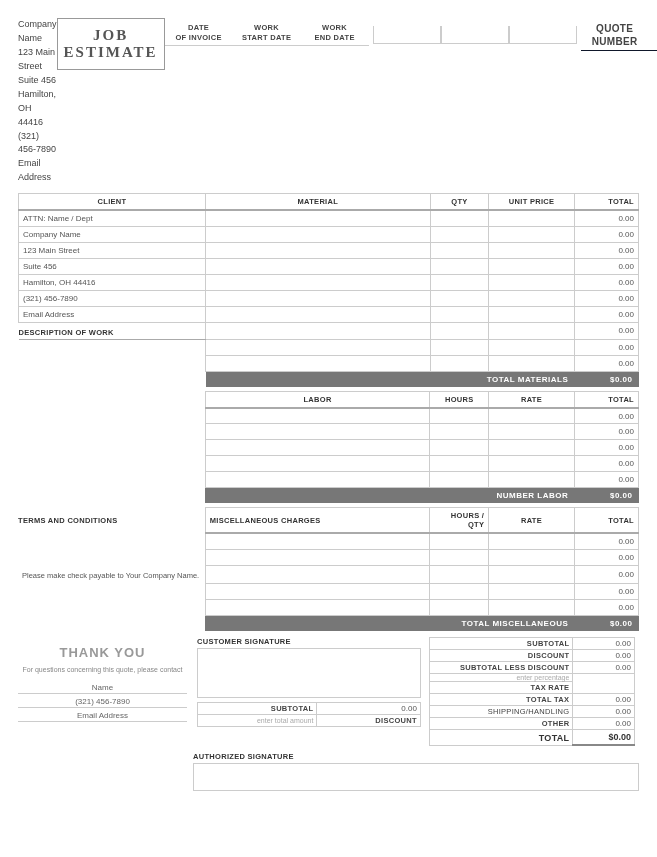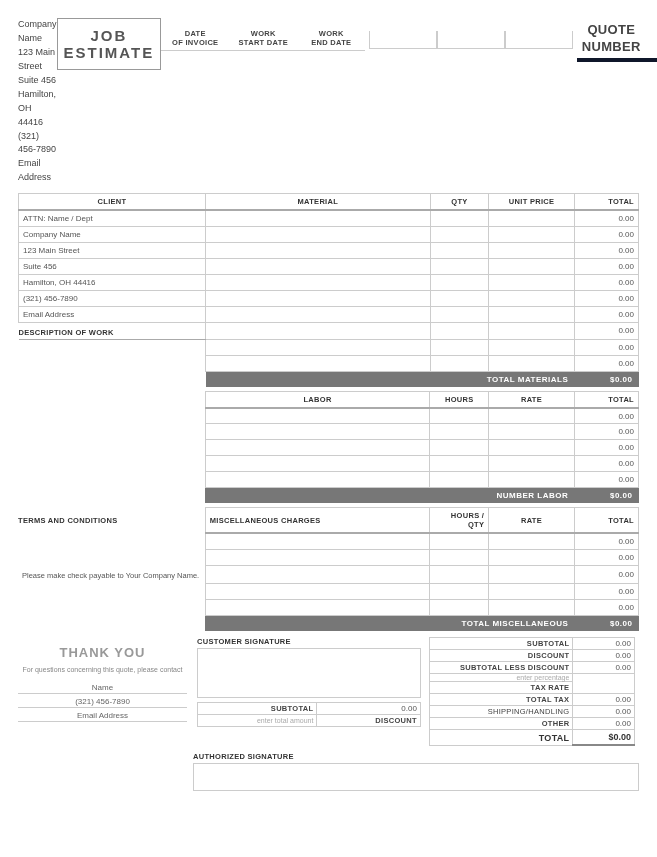--- a/index.html
+++ b/index.html
@@ -32,20 +32,21 @@
       border: 1.5px solid #999;
       padding: 8px 6px;
       font-size: 15px;
       font-weight: bold;
       letter-spacing: 2px;
       color: #555;
       text-align: center;
       margin-top: 0;
       height: fit-content;
       align-self: flex-start;
+      font-family: Liberation Serif, serif;
     }
     .date-fields {
       display: flex;
       flex-direction: row;
       gap: 4px;
       font-size: 8px;
       text-align: center;
       align-items: center;
     }
     .date-row {
@@ -75,25 +76,25 @@
     }
     .quote-row {
       display: flex;
       gap: 0;
       margin-top: 4px;
     }
     .quote-cell {
       width: 68px;
       text-align: center;
       font-weight: bold;
-      font-size: 13px;
+      font-size: 10px;
       line-height: 1.3;
       color: #444;
       letter-spacing: 0.3px;
-      border-bottom: 4px solid #0f172a;
+      border-bottom: 1px solid #0f172a;
       padding-bottom: 2px;
     }
     .quote-input-row {
       display: flex;
       gap: 0;
     }
     .quote-input-cell {
       width: 68px;
       height: 18px;
       border: 1px solid #ccc;

